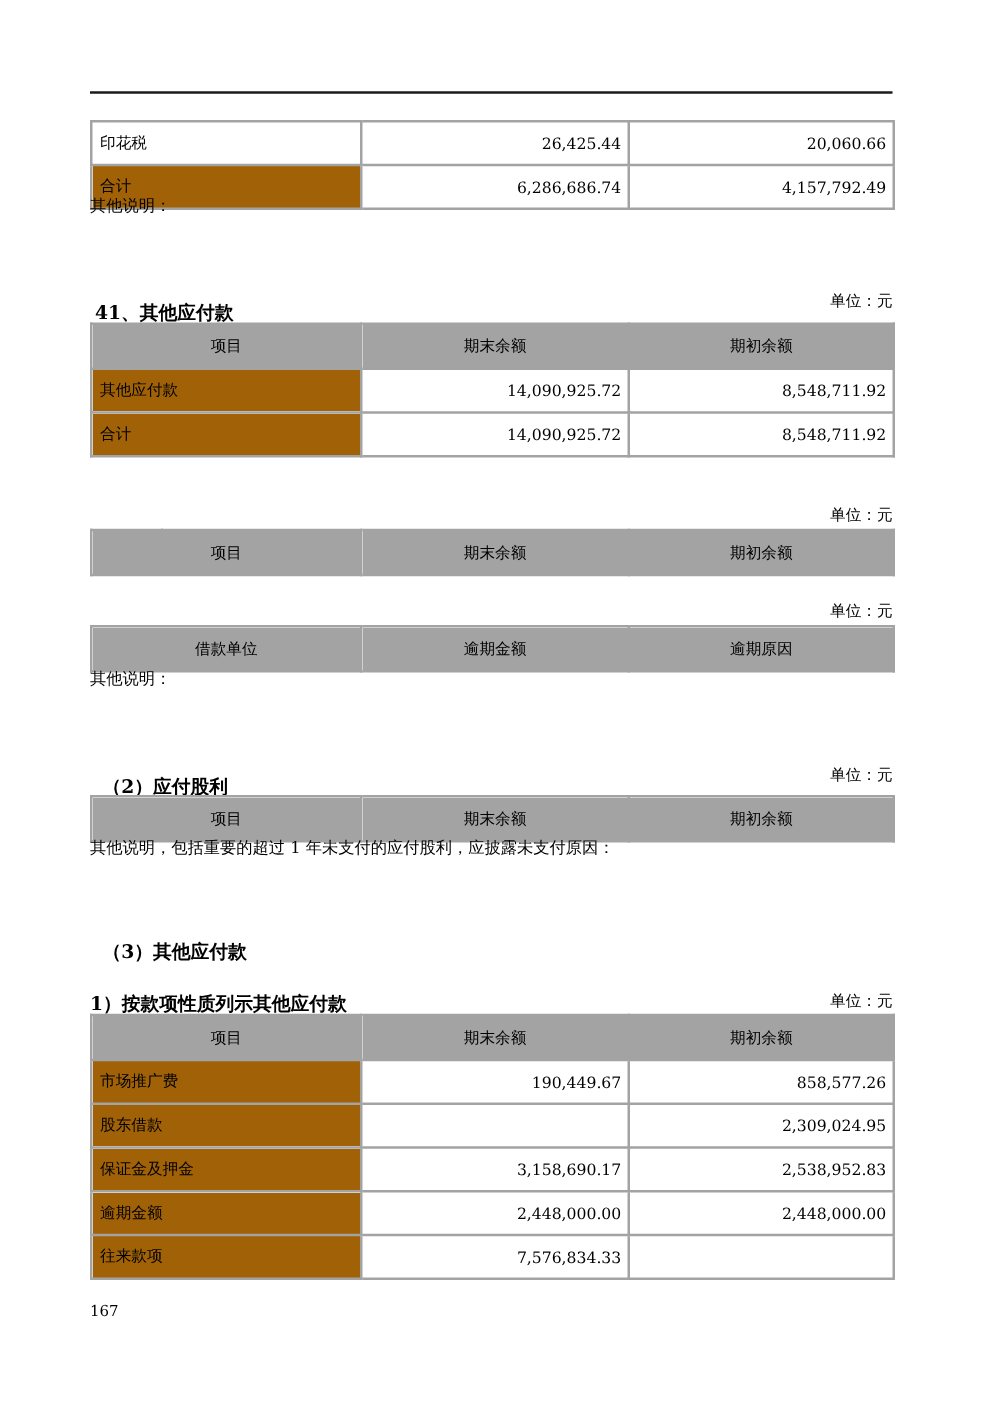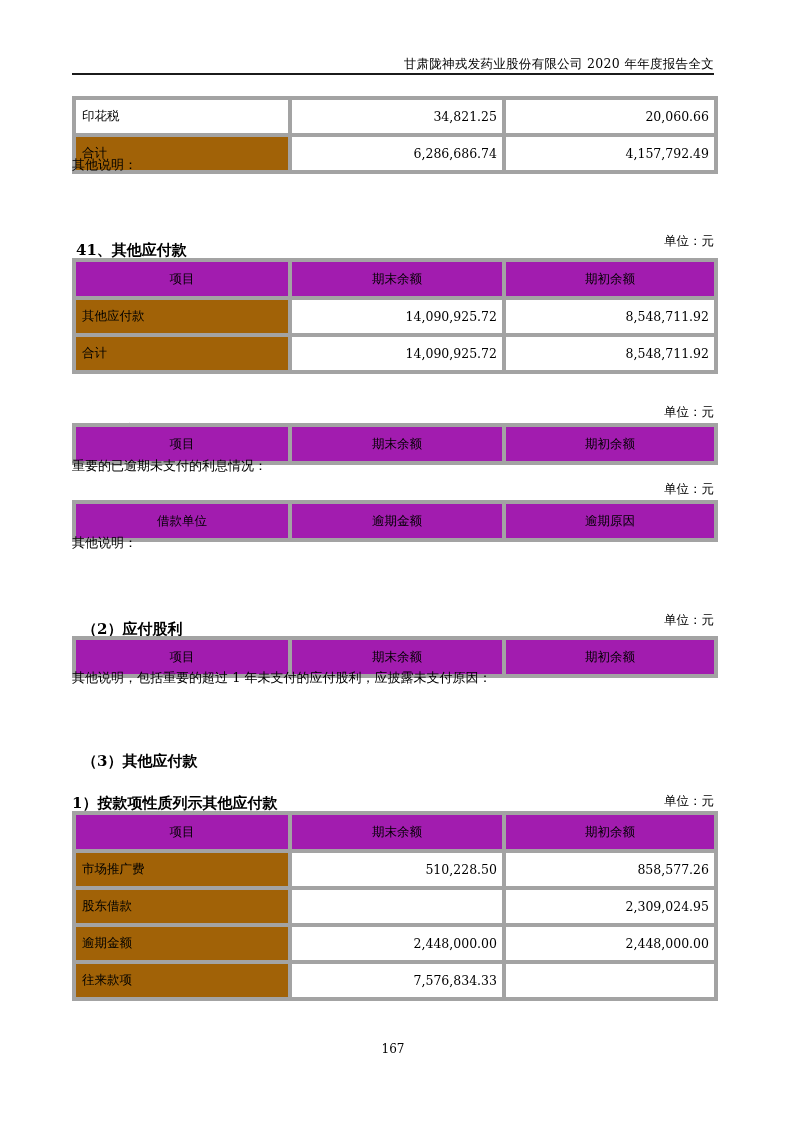--- a/index.html
+++ b/index.html
@@ -31,53 +31,52 @@
     position:absolute;
     font-weight:bold;font-size:15px;white-space:nowrap;margin-top:46px;
   }
   table.doc{
     position:absolute;left:72px;width:642px;
     border-collapse:collapse;table-layout:fixed;
     font-size:12.5px;
     border:2px solid #3f3f3f;
   }
   table.doc th, table.doc td{
-    border:4px solid #a3a3a3;
+    border:2px solid #a3a3a3;
     padding:4px;height:25px;
     font-weight:normal;overflow:hidden;
   }
   table.doc th{
-    background:#a21caf;text-align:center;height:26px;margin-left:38px;
+    background:#a3a3a3;text-align:center;height:26px;margin-left:38px;
   }
   table.doc td.lbl{text-align:left;padding-left:6px;}
   table.doc td.lbl.gray{background:#a16207;}
   table.doc td.num{text-align:right;padding-right:5px;}
   .page-number{
     position:absolute;top:1042px;left:72px;width:642px;
-    text-align:center;font-size:12px;
+    text-align:left;font-size:12px;
   }
 </style>
 </head>
 <body>
 
 <div class="page">
 
-  <div class="hdr-title">甘肃陇神戎发药业股份有限公司 2020 年年度报告全文</div>
   <div class="hdr-rule"></div>
 
   <table class="doc" style="top:96px">
     <colgroup>
         <col style="width:216px">
         <col style="width:214px">
         <col style="width:212px">
       </colgroup>
     <tbody>
       <tr>
         <td class="lbl">印花税</td>
-        <td class="num">34,821.25</td>
+        <td class="num">26,425.44</td>
         <td class="num">20,060.66</td>
       </tr>
       <tr>
         <td class="lbl gray">合计</td>
         <td class="num">6,286,686.74</td>
         <td class="num">4,157,792.49</td>
       </tr>
     </tbody>
   </table>
 
@@ -126,21 +125,20 @@
       </colgroup>
     <thead>
       <tr>
         <th>项目</th>
         <th>期末余额</th>
         <th>期初余额</th>
       </tr>
     </thead>
   </table>
 
-  <div class="note" style="top:457px">重要的已逾期未支付的利息情况：</div>
 
   <div class="unit-label" style="top:481px">单位：元</div>
 
   <table class="doc" style="top:500px">
     <colgroup>
         <col style="width:216px">
         <col style="width:214px">
         <col style="width:212px">
       </colgroup>
     <thead>
@@ -190,29 +188,34 @@
     <thead>
       <tr>
         <th>项目</th>
         <th>期末余额</th>
         <th>期初余额</th>
       </tr>
     </thead>
     <tbody>
       <tr>
         <td class="lbl gray">市场推广费</td>
-        <td class="num">510,228.50</td>
+        <td class="num">190,449.67</td>
         <td class="num">858,577.26</td>
       </tr>
       <tr>
         <td class="lbl gray">股东借款</td>
         <td class="num"></td>
         <td class="num">2,309,024.95</td>
       </tr>
       <tr>
+        <td class="lbl gray">保证金及押金</td>
+        <td class="num">3,158,690.17</td>
+        <td class="num">2,538,952.83</td>
+      </tr>
+      <tr>
         <td class="lbl gray">逾期金额</td>
         <td class="num">2,448,000.00</td>
         <td class="num">2,448,000.00</td>
       </tr>
       <tr>
         <td class="lbl gray">往来款项</td>
         <td class="num">7,576,834.33</td>
         <td class="num"></td>
       </tr>
     </tbody>

